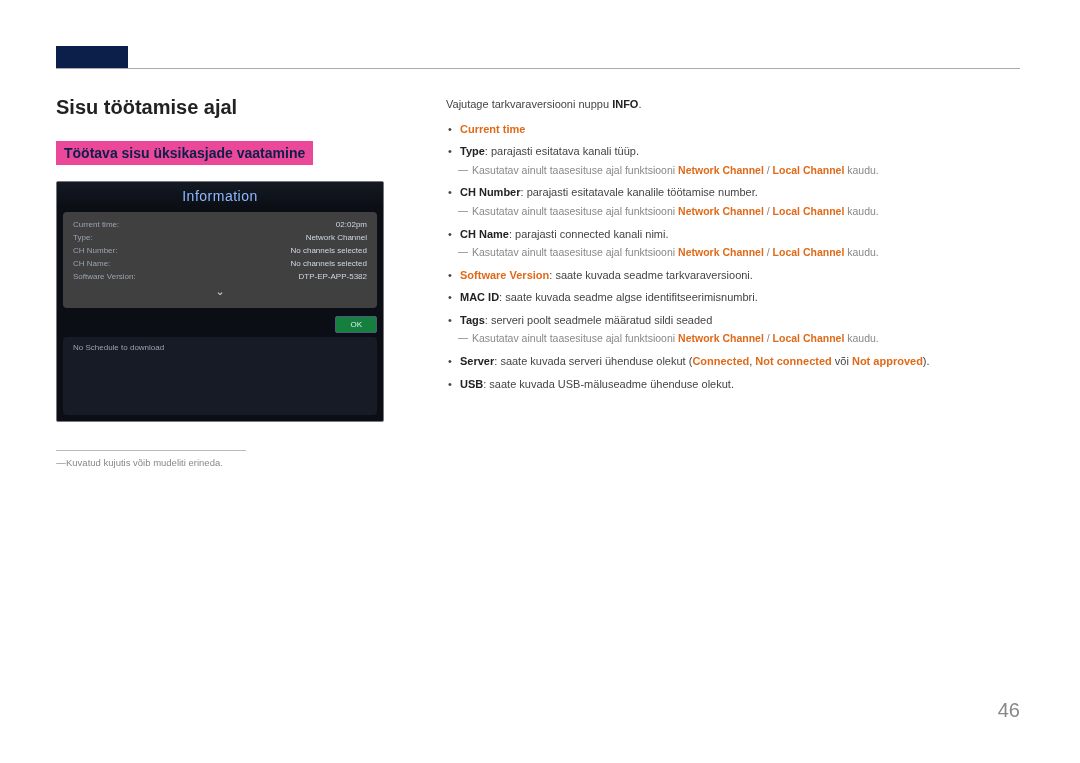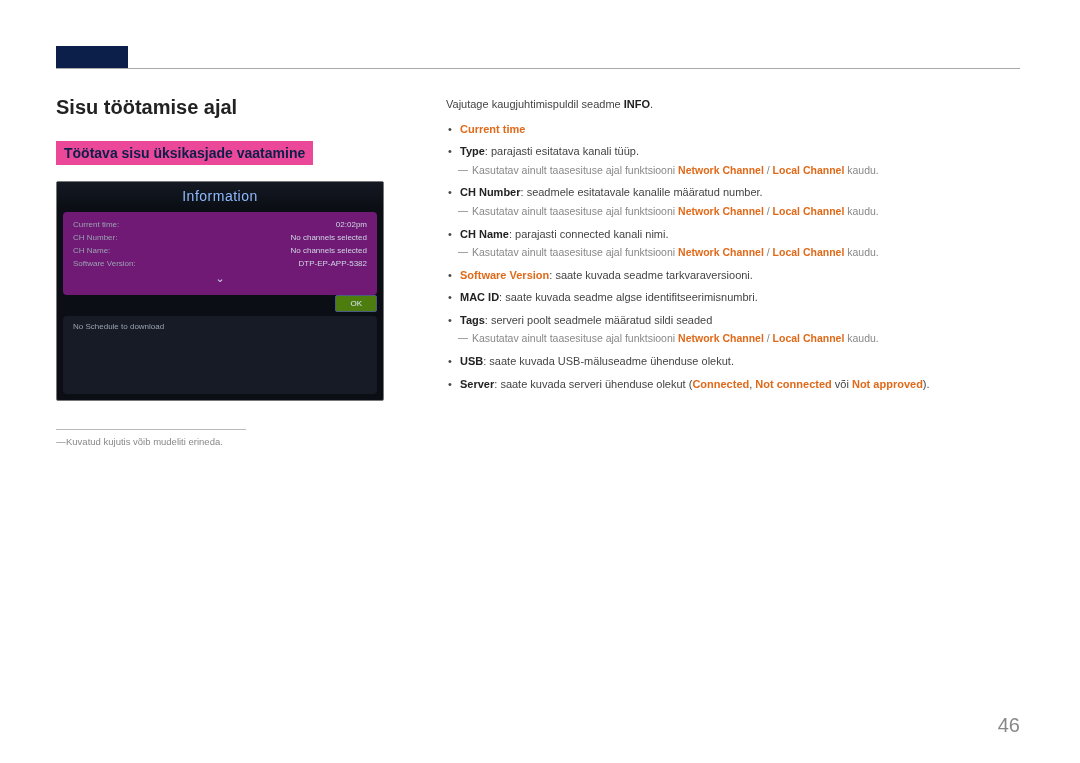--- a/index.html
+++ b/index.html
@@ -58,37 +58,37 @@
   .device-title {
     text-align: center;
     color: #8fb9ff;
     font-size: 14px;
     font-weight: 300;
     padding: 6px 0 4px 0;
     background: linear-gradient(#141923, #0b0e14);
     letter-spacing: 0.5px;
   }
   .info-grid {
-    background: #701a75;
+    background: #404040;
     border-radius: 4px;
-    margin: 4px 6px 0 6px;
+    margin: 4px 6px 8px 6px;
     padding: 6px 10px 10px 10px;
     color: #bcc3d0;
     font-size: 8px;
   }
   .info-row { display: flex; justify-content: space-between; padding: 2px 0; }
   .info-label { color: #9aa2b1; }
   .info-value { color: #cfd6e4; }
   .chevron-row { text-align: center; color: #cfd6e4; font-size: 11px; padding-top: 2px; }
   .ok-strip {
     display: flex; justify-content: flex-end;
     padding: 0 6px 4px 0;
   }
   .ok-btn {
-    background: #4d7c0f;
+    background: #15803d;
     color: #dfe7ff;
     font-size: 8px;
     padding: 3px 14px;
     border-radius: 2px;
     border: 1px solid #4b5b84;
   }
   .sched-area {
     background: #161b25;
     border-radius: 4px;
     margin: 0 6px 6px 6px;
@@ -132,21 +132,21 @@
   .sub::before {
     content: "―";
     position: absolute; left: -2px; top: -1px;
     color: #888;
     font-size: 10px;
   }
   .orange { color: #e06a1a; font-weight: 600; }
   .bold { font-weight: 700; color: #222; }
   .page-number {
     position: absolute;
-    right: 56px; bottom: 26px;
+    right: 56px; bottom: 41px;
     font-size: 20px;
     color: #888;
     font-weight: 300;
   }
 </style>
 </head>
 <body>
 
 <div class="page">
   <div class="corner-block"></div>
@@ -157,20 +157,24 @@
     <div class="left-col">
       <h1>Sisu töötamise ajal</h1>
       <h2>Töötava sisu üksikasjade vaatamine</h2>
 
       <div class="device">
         <div class="device-title">Information</div>
         <div class="info-grid">
           <div class="info-row">
             <span class="info-label">Current time:</span>
             <span class="info-value">02:02pm</span>
+          </div>
+          <div class="info-row">
+            <span class="info-label">Type:</span>
+            <span class="info-value">Network Channel</span>
           </div>
           <div class="info-row">
             <span class="info-label">CH Number:</span>
             <span class="info-value">No channels selected</span>
           </div>
           <div class="info-row">
             <span class="info-label">CH Name:</span>
             <span class="info-value">No channels selected</span>
           </div>
           <div class="info-row">
@@ -188,38 +192,38 @@
       </div>
 
       <hr class="footnote-hr">
       <div class="footnote">
         <span class="dash">―</span><span>Kuvatud kujutis võib mudeliti erineda.</span>
       </div>
     </div>
 
     <div class="right-col">
       <p class="intro">
-        <span>Vajutage kaugjuhtimispuldil seadme </span><span class="bold">INFO</span><span>.</span>
+        <span>Vajutage tarkvaraversiooni nuppu </span><span class="bold">INFO</span><span>.</span>
       </p>
 
       <ul class="bullets">
 
         <li>
           <span class="orange">Current time</span>
         </li>
 
         <li>
           <span class="bold">Type</span><span>: parajasti esitatava kanali tüüp.</span>
           <span class="sub">
             <span>Kasutatav ainult taasesituse ajal funktsiooni </span><span class="orange">Network Channel</span><span> / </span><span class="orange">Local Channel</span><span> kaudu.</span>
           </span>
         </li>
 
         <li>
-          <span class="bold">CH Number</span><span>: seadmele esitatavale kanalile määratud number.</span>
+          <span class="bold">CH Number</span><span>: parajasti esitatavale kanalile töötamise number.</span>
           <span class="sub">
             <span>Kasutatav ainult taasesituse ajal funktsiooni </span><span class="orange">Network Channel</span><span> / </span><span class="orange">Local Channel</span><span> kaudu.</span>
           </span>
         </li>
 
         <li>
           <span class="bold">CH Name</span><span>: parajasti connected kanali nimi.</span>
           <span class="sub">
             <span>Kasutatav ainult taasesituse ajal funktsiooni </span><span class="orange">Network Channel</span><span> / </span><span class="orange">Local Channel</span><span> kaudu.</span>
           </span>
@@ -234,24 +238,24 @@
         </li>
 
         <li>
           <span class="bold">Tags</span><span>: serveri poolt seadmele määratud sildi seaded</span>
           <span class="sub">
             <span>Kasutatav ainult taasesituse ajal funktsiooni </span><span class="orange">Network Channel</span><span> / </span><span class="orange">Local Channel</span><span> kaudu.</span>
           </span>
         </li>
 
         <li>
+          <span class="bold">Server</span><span>: saate kuvada serveri ühenduse olekut (</span><span class="orange">Connected</span><span>, </span><span class="orange">Not connected</span><span> või </span><span class="orange">Not approved</span><span>).</span>
+        </li>
+
+        <li>
           <span class="bold">USB</span><span>: saate kuvada USB-mäluseadme ühenduse olekut.</span>
-        </li>
-
-        <li>
-          <span class="bold">Server</span><span>: saate kuvada serveri ühenduse olekut (</span><span class="orange">Connected</span><span>, </span><span class="orange">Not connected</span><span> või </span><span class="orange">Not approved</span><span>).</span>
         </li>
       </ul>
     </div>
   </div>
 
   <div class="page-number">46</div>
 </div>
 
 </body></html>

